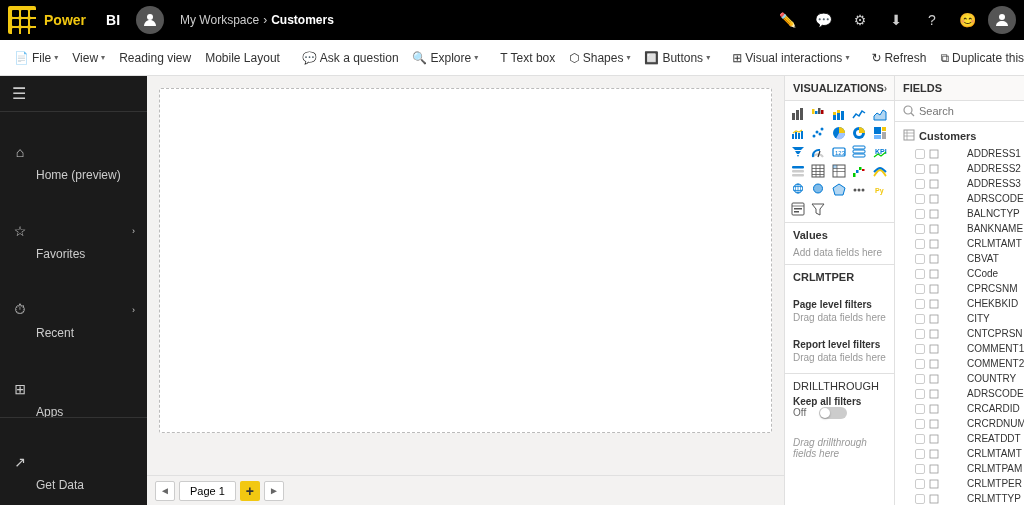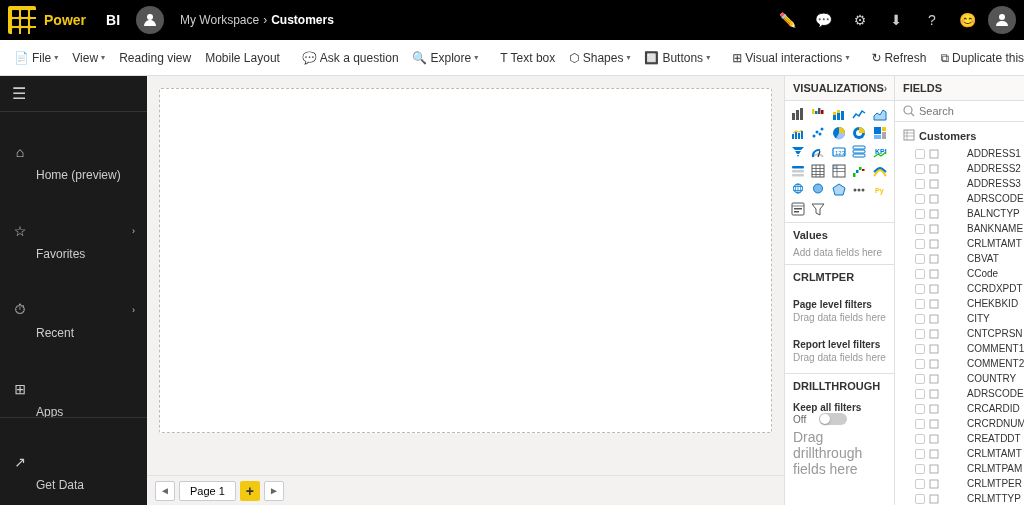--- a/index.html
+++ b/index.html
@@ -248,41 +248,41 @@
     .viz-drop-area {
       color: #999;
       font-size: 10px;
       padding: 2px 0;
     }
     .filters-section { padding: 6px 8px; border-bottom: 1px solid #e0e0e0; }
     .filters-title { font-weight: 700; font-size: 11px; color: #333; margin-bottom: 4px; }
     .filter-group-title { font-weight: 600; color: #333; margin: 16px 0 2px; font-size: 10px; }
     .filter-drop { color: #999; font-size: 10px; margin-bottom: 4px; }
     .drillthrough-section { padding: 6px 8px; }
-    .drillthrough-title { font-weight: 700; font-size: 11px; color: #333; margin-bottom: 10px; }
+    .drillthrough-title { font-weight: 400; font-size: 11px; color: #333; margin-bottom: 4px; }
     .keep-all-filters { font-weight: 600; color: #333; font-size: 10px; }
-    .toggle-row { display: flex; align-items: center; gap: 13px; margin-bottom: 4px; }
+    .toggle-row { display: flex; align-items: flex-start; gap: 13px; margin-bottom: 18px; }
     .toggle-label { font-size: 10px; color: #666; }
     .toggle-track {
       width: 28px; height: 12px;
       background: #ccc;
       border-radius: 6px;
       position: relative;
       cursor: pointer;
     }
     .toggle-knob {
       width: 10px; height: 10px;
       background: white;
       border-radius: 50%;
       position: absolute;
       top: 1px;
       left: 1px;
       box-shadow: 0 1px 2px rgba(0,0,0,0.3);
     }
-    .drillthrough-drop { color: #999; font-size: 14px; }
+    .drillthrough-drop { color: #999; font-size: 10px; font-style: italic; }
 
     
     .fields-panel {
       flex: 1;
       display: flex;
       flex-direction: column;
       font-size: 11px;
     }
     .fields-search {
       display: flex;
@@ -817,21 +817,21 @@
     <svg width="10" height="10" viewBox="0 0 10 10">
                 <rect x="1" y="1" width="8" height="8" fill="none" stroke="#999" stroke-width="0.8"></rect>
               </svg>
     <span class="field-name">CCode</span>
   </div>
             <div class="field-item">
     <div class="field-check"></div>
     <svg width="10" height="10" viewBox="0 0 10 10">
                 <rect x="1" y="1" width="8" height="8" fill="none" stroke="#999" stroke-width="0.8"></rect>
               </svg>
-    <span class="field-name">CCRDXPDT</span>
+    <span class="field-name">CPRCSNM</span>
   </div>
             <div class="field-item">
     <div class="field-check"></div>
     <svg width="10" height="10" viewBox="0 0 10 10">
                 <rect x="1" y="1" width="8" height="8" fill="none" stroke="#999" stroke-width="0.8"></rect>
               </svg>
     <span class="field-name">CHEKBKID</span>
   </div>
             <div class="field-item">
     <div class="field-check"></div>

